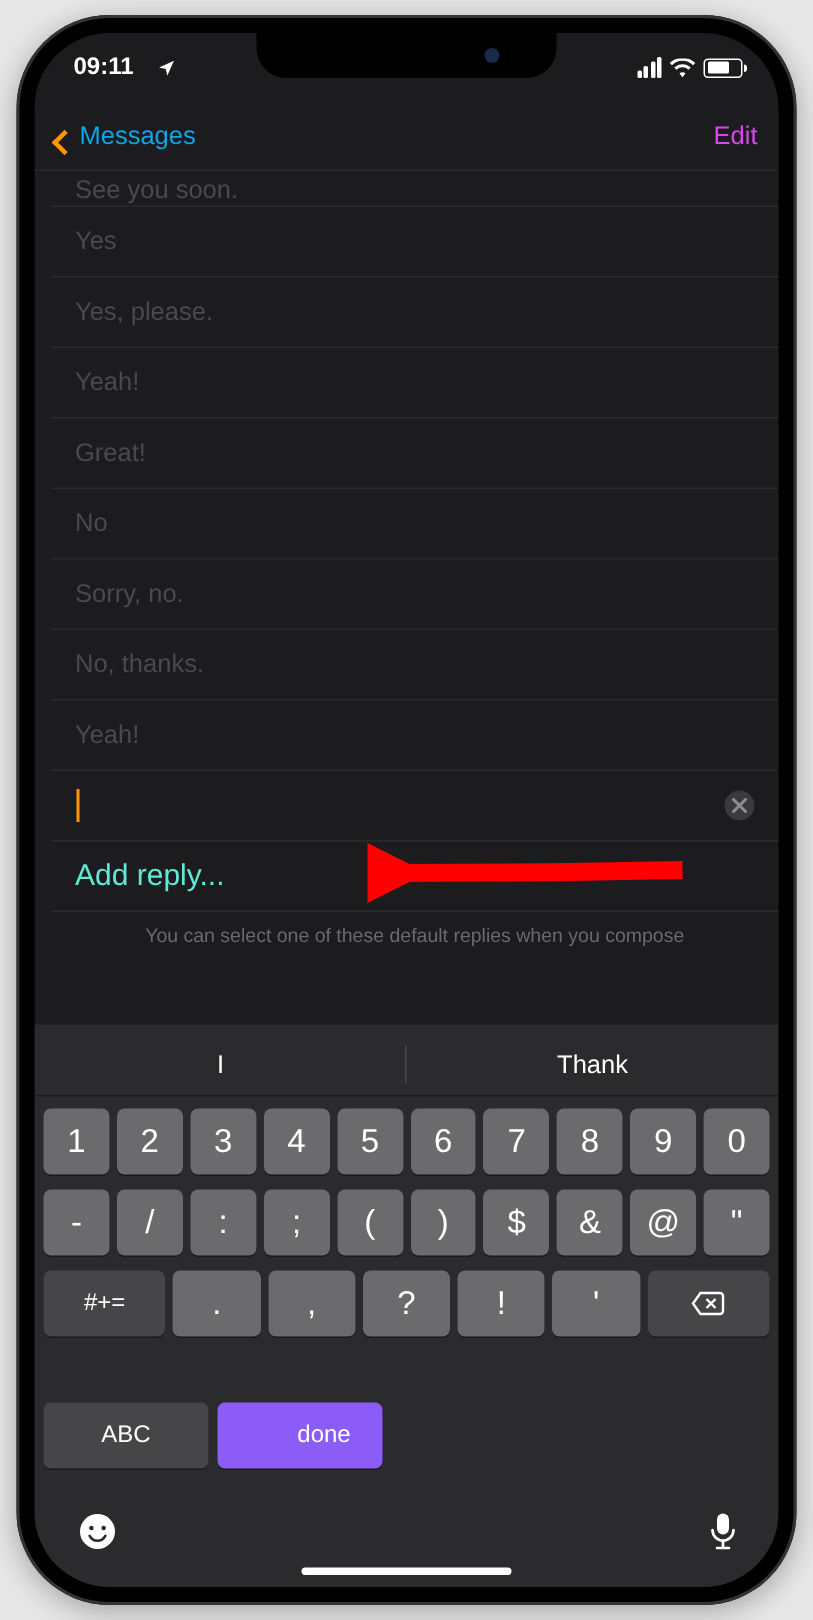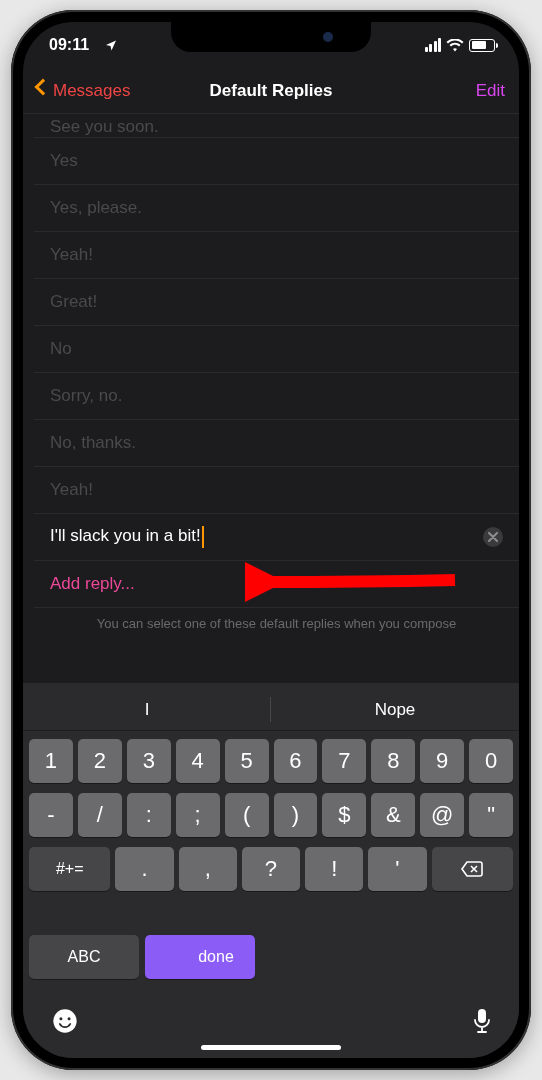--- a/index.html
+++ b/index.html
@@ -81,22 +81,22 @@
       height: 46px;
       display: flex;
       align-items: center;
       justify-content: space-between;
       padding: 0 14px;
       border-bottom: 0.5px solid #2a2a2c;
       position: relative;
     }
     .nav-back {
       display: flex;
-      align-items: flex-start;
-      color: #ef4444;
+      align-items: flex-end;
+      color: #0ea5e9;
       font-size: 17px;
       gap: 2px;
     }
     .nav-title {
       position: absolute;
       left: 50%;
       transform: translateX(-50%);
       color: #fff;
       font-size: 17px;
       font-weight: 600;
@@ -152,22 +152,22 @@
       align-items: center;
       justify-content: center;
       color: #1c1c1e;
       font-size: 14px;
     }
     .add-reply {
       height: 47px;
       display: flex;
       align-items: center;
       padding: 0 16px;
-      color: #ec4899;
-      font-size: 17px;
+      color: #5eead4;
+      font-size: 20px;
       border-bottom: 0.5px solid #2a2a2c;
       text-align: right;
     }
     .footer-text {
       padding: 8px 16px 0;
       color: #6a6a6c;
       font-size: 13px;
       text-align: center;
       line-height: 1.3;
     }
@@ -344,38 +344,37 @@
             <div class="battery-fill"></div>
           </div>
       </div>
     </div>
 
     <div class="nav-bar">
       <div class="nav-back">
         <span class="chevron-left"></span>
         <span>Messages</span>
       </div>
-      <div class="nav-title">Default Replies</div>
       <div class="nav-edit">Edit</div>
     </div>
 
     <div class="list">
       <div class="list-item cut">See you soon.</div>
       <div class="list-item">Yes</div>
       <div class="list-item">Yes, please.</div>
       <div class="list-item">Yeah!</div>
       <div class="list-item">Great!</div>
       <div class="list-item">No</div>
       <div class="list-item">Sorry, no.</div>
       <div class="list-item">No, thanks.</div>
       <div class="list-item">Yeah!</div>
 
       <div class="input-row">
         <div class="input-text">
-          <span>I'll slack you in a bit!</span><span class="cursor"></span>
+          <span class="cursor"></span>
         </div>
         <div class="clear-btn">
           <svg width="10" height="10" viewBox="0 0 10 10">
               <path d="M1 1l8 8M9 1l-8 8" stroke="#8e8e90" stroke-width="2" stroke-linecap="round"></path>
             </svg>
         </div>
       </div>
 
       <div class="add-reply">Add reply...</div>
       <div class="footer-text">You can select one of these default replies when you compose</div>
@@ -386,21 +385,21 @@
           <marker id="ah" markerWidth="10" markerHeight="10" refX="2" refY="5" orient="auto">
             <path d="M10 0L0 5l10 5z" fill="#ff0000"></path>
           </marker>
         </defs>
       <path d="M210 28 Q 120 30 16 30" stroke="#ff0000" stroke-width="12" fill="none" marker-end="url(#ah)"></path>
     </svg>
 
     <div class="keyboard">
       <div class="suggestions">
         <div class="suggestion">I</div>
-        <div class="suggestion">Nope</div>
+        <div class="suggestion">Thank</div>
       </div>
       <div class="key-rows">
         <div class="key-row">
           <div class="key">1</div>
           <div class="key">2</div>
           <div class="key">3</div>
           <div class="key">4</div>
           <div class="key">5</div>
           <div class="key">6</div>
           <div class="key">7</div>

